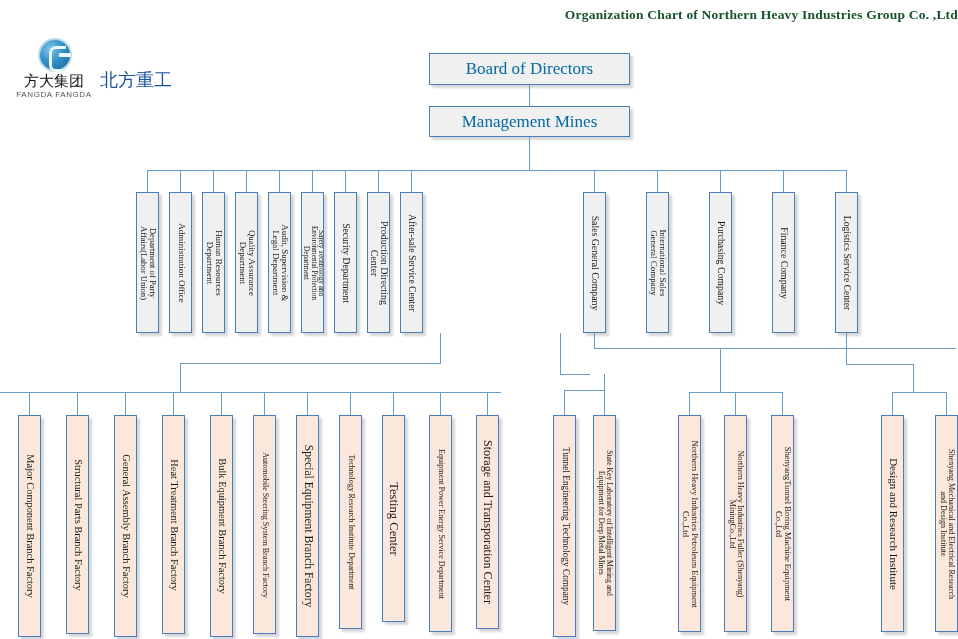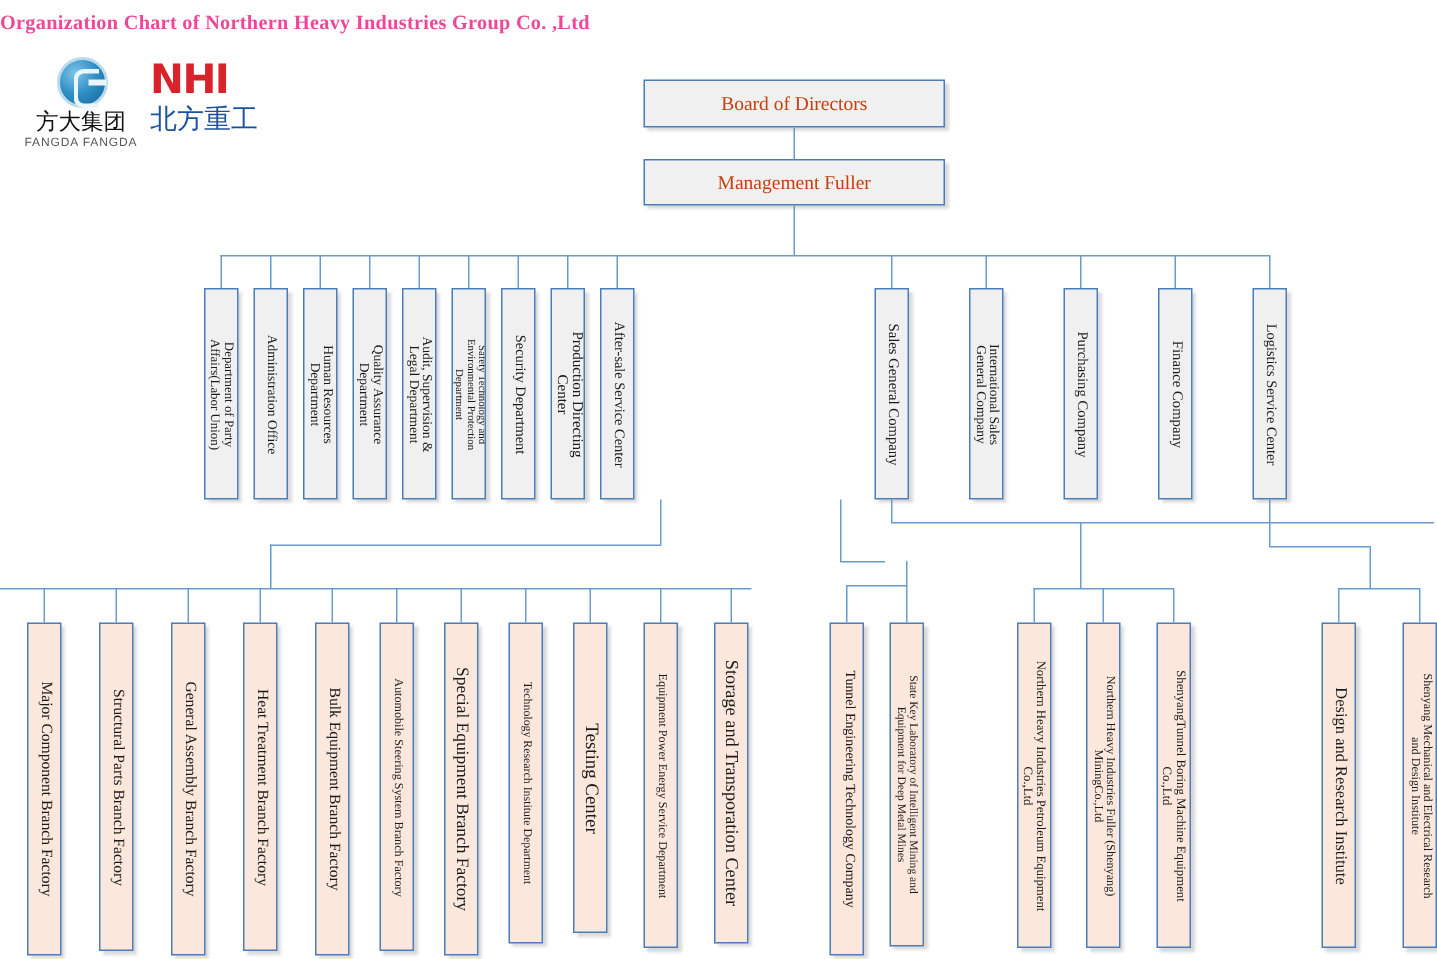--- a/index.html
+++ b/index.html
@@ -6,22 +6,22 @@
   html, body { margin:0; padding:0; }
   body {
     width:958px; height:639px; position:relative;
     background:#ffffff; overflow:hidden;
     font-family:"Liberation Serif", serif;
   }
 
   
   #chart-title {
     position:absolute; left:0; top:7px; width:958px;
-    text-align:left; font-weight:bold; font-size:13.5px;
-    color:#ec4899; letter-spacing:.2px;
+    text-align:right; font-weight:bold; font-size:13.5px;
+    color:#14532d; letter-spacing:.2px;
   }
 
   
   #logo-fangda { position:absolute; left:14px; top:38px; width:80px; height:62px; }
   #logo-nhi    { position:absolute; left:100px; top:40px; width:92px; height:56px; }
   .logo-cn {
     font-family:"DejaVu Sans", sans-serif; font-weight:normal;
     line-height:1; white-space:nowrap;
   }
   #fangda-mark {
@@ -61,21 +61,21 @@
     border:1.3px solid #4a7ebb;
     box-shadow:2.5px 2.5px 2px rgba(130,130,130,.32);
     overflow:hidden;
   }
   .box.gray  { background:#f0f0f0; }
   .box.peach { background:#fbe7db; }
 
   
   .box.horiz {
     display:flex; align-items:center; justify-content:center;
-    font-size:13px; color:#c2410c;
+    font-size:17px; color:#0369a1;
   }
 
   
   .box.vert { }
   .box.vert .vtxt {
     position:absolute; left:50%; top:50%;
     transform:translate(-50%,-50%) rotate(90deg);
     transform-origin:center center;
     white-space:nowrap;
     text-align:center;
@@ -91,21 +91,20 @@
 
 <div id="logo-fangda">
   <div id="fangda-mark">
     <div id="fangda-mark-bar"></div>
   </div>
   <div id="fangda-cn" class="logo-cn">方大集团</div>
   <div id="fangda-en">FANGDA FANGDA</div>
 </div>
 
 <div id="logo-nhi">
-  <div id="nhi-en">NHI</div>
   <div id="nhi-cn" class="logo-cn">北方重工</div>
 </div>
 
 <div class="ln lnv" style="left:529px; top:85px;  height:22px;"></div>
 <div class="ln lnv" style="left:529px; top:137px; height:33px;"></div>
 
 <div class="ln lnh" style="left:147px; top:170px; width:699px;"></div>
 
 <div class="ln lnv" style="left:147px; top:170px; height:22px;"></div>
 <div class="ln lnv" style="left:180px; top:170px; height:22px;"></div>
@@ -154,21 +153,21 @@
 <div class="ln lnv" style="left:782px; top:392px; height:23px;"></div>
 
 <div class="ln lnv" style="left:846px; top:333px; height:31px;"></div>
 <div class="ln lnh" style="left:846px; top:364px; width:67px;"></div>
 <div class="ln lnv" style="left:913px; top:364px; height:28px;"></div>
 <div class="ln lnh" style="left:892px; top:392px; width:54px;"></div>
 <div class="ln lnv" style="left:892px; top:392px; height:23px;"></div>
 <div class="ln lnv" style="left:946px; top:392px; height:23px;"></div>
 
 <div class="box gray horiz" style="left:429px; top:53px; width:201px; height:32px;">Board of Directors</div>
-<div class="box gray horiz" style="left:429px; top:106px; width:201px; height:31px;">Management Fuller</div>
+<div class="box gray horiz" style="left:429px; top:106px; width:201px; height:31px;">Management Mines</div>
 
 <div class="box gray vert" style="left:136px; top:192px; width:23px; height:141px;">
   <div class="vtxt" style="font-size:8.6px; width:139px;">
     <span>Department of Party</span><span class="l2">Affairs(Labor Union)</span>
   </div>
 </div>
 <div class="box gray vert" style="left:169px; top:192px; width:23px; height:141px;">
   <div class="vtxt" style="font-size:9px; width:139px;">
     <span>Administration Office</span>
   </div>

